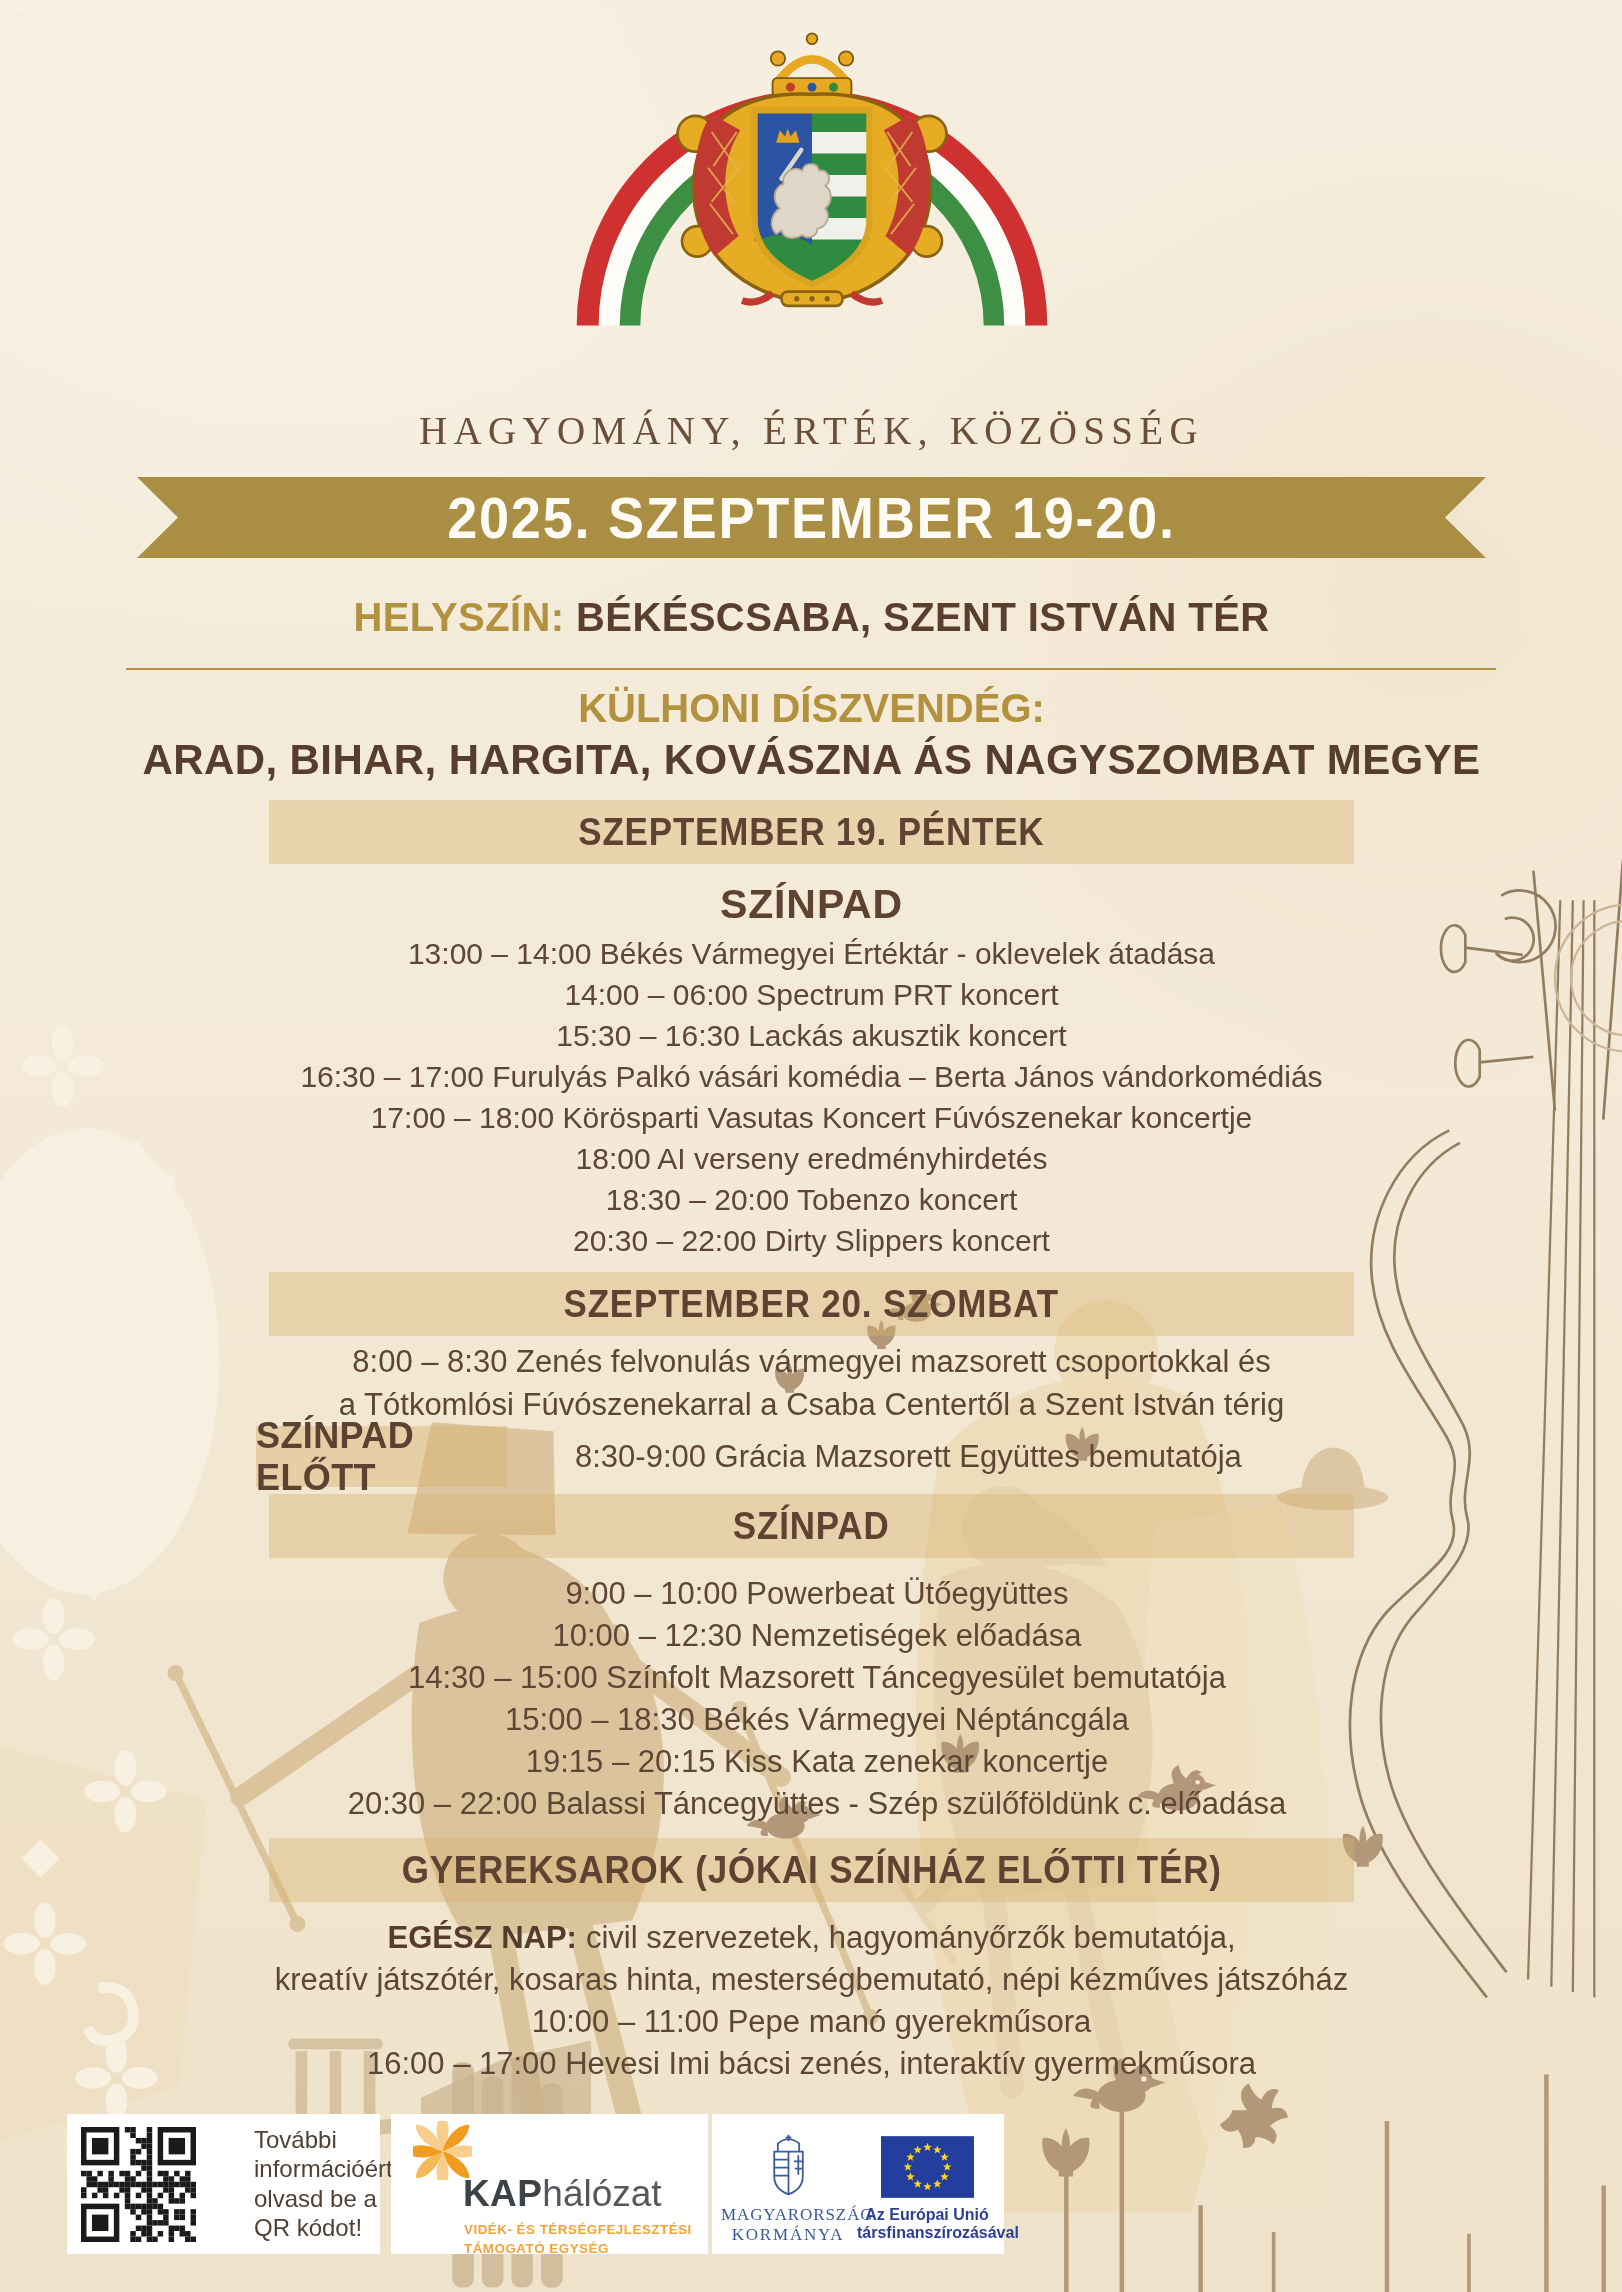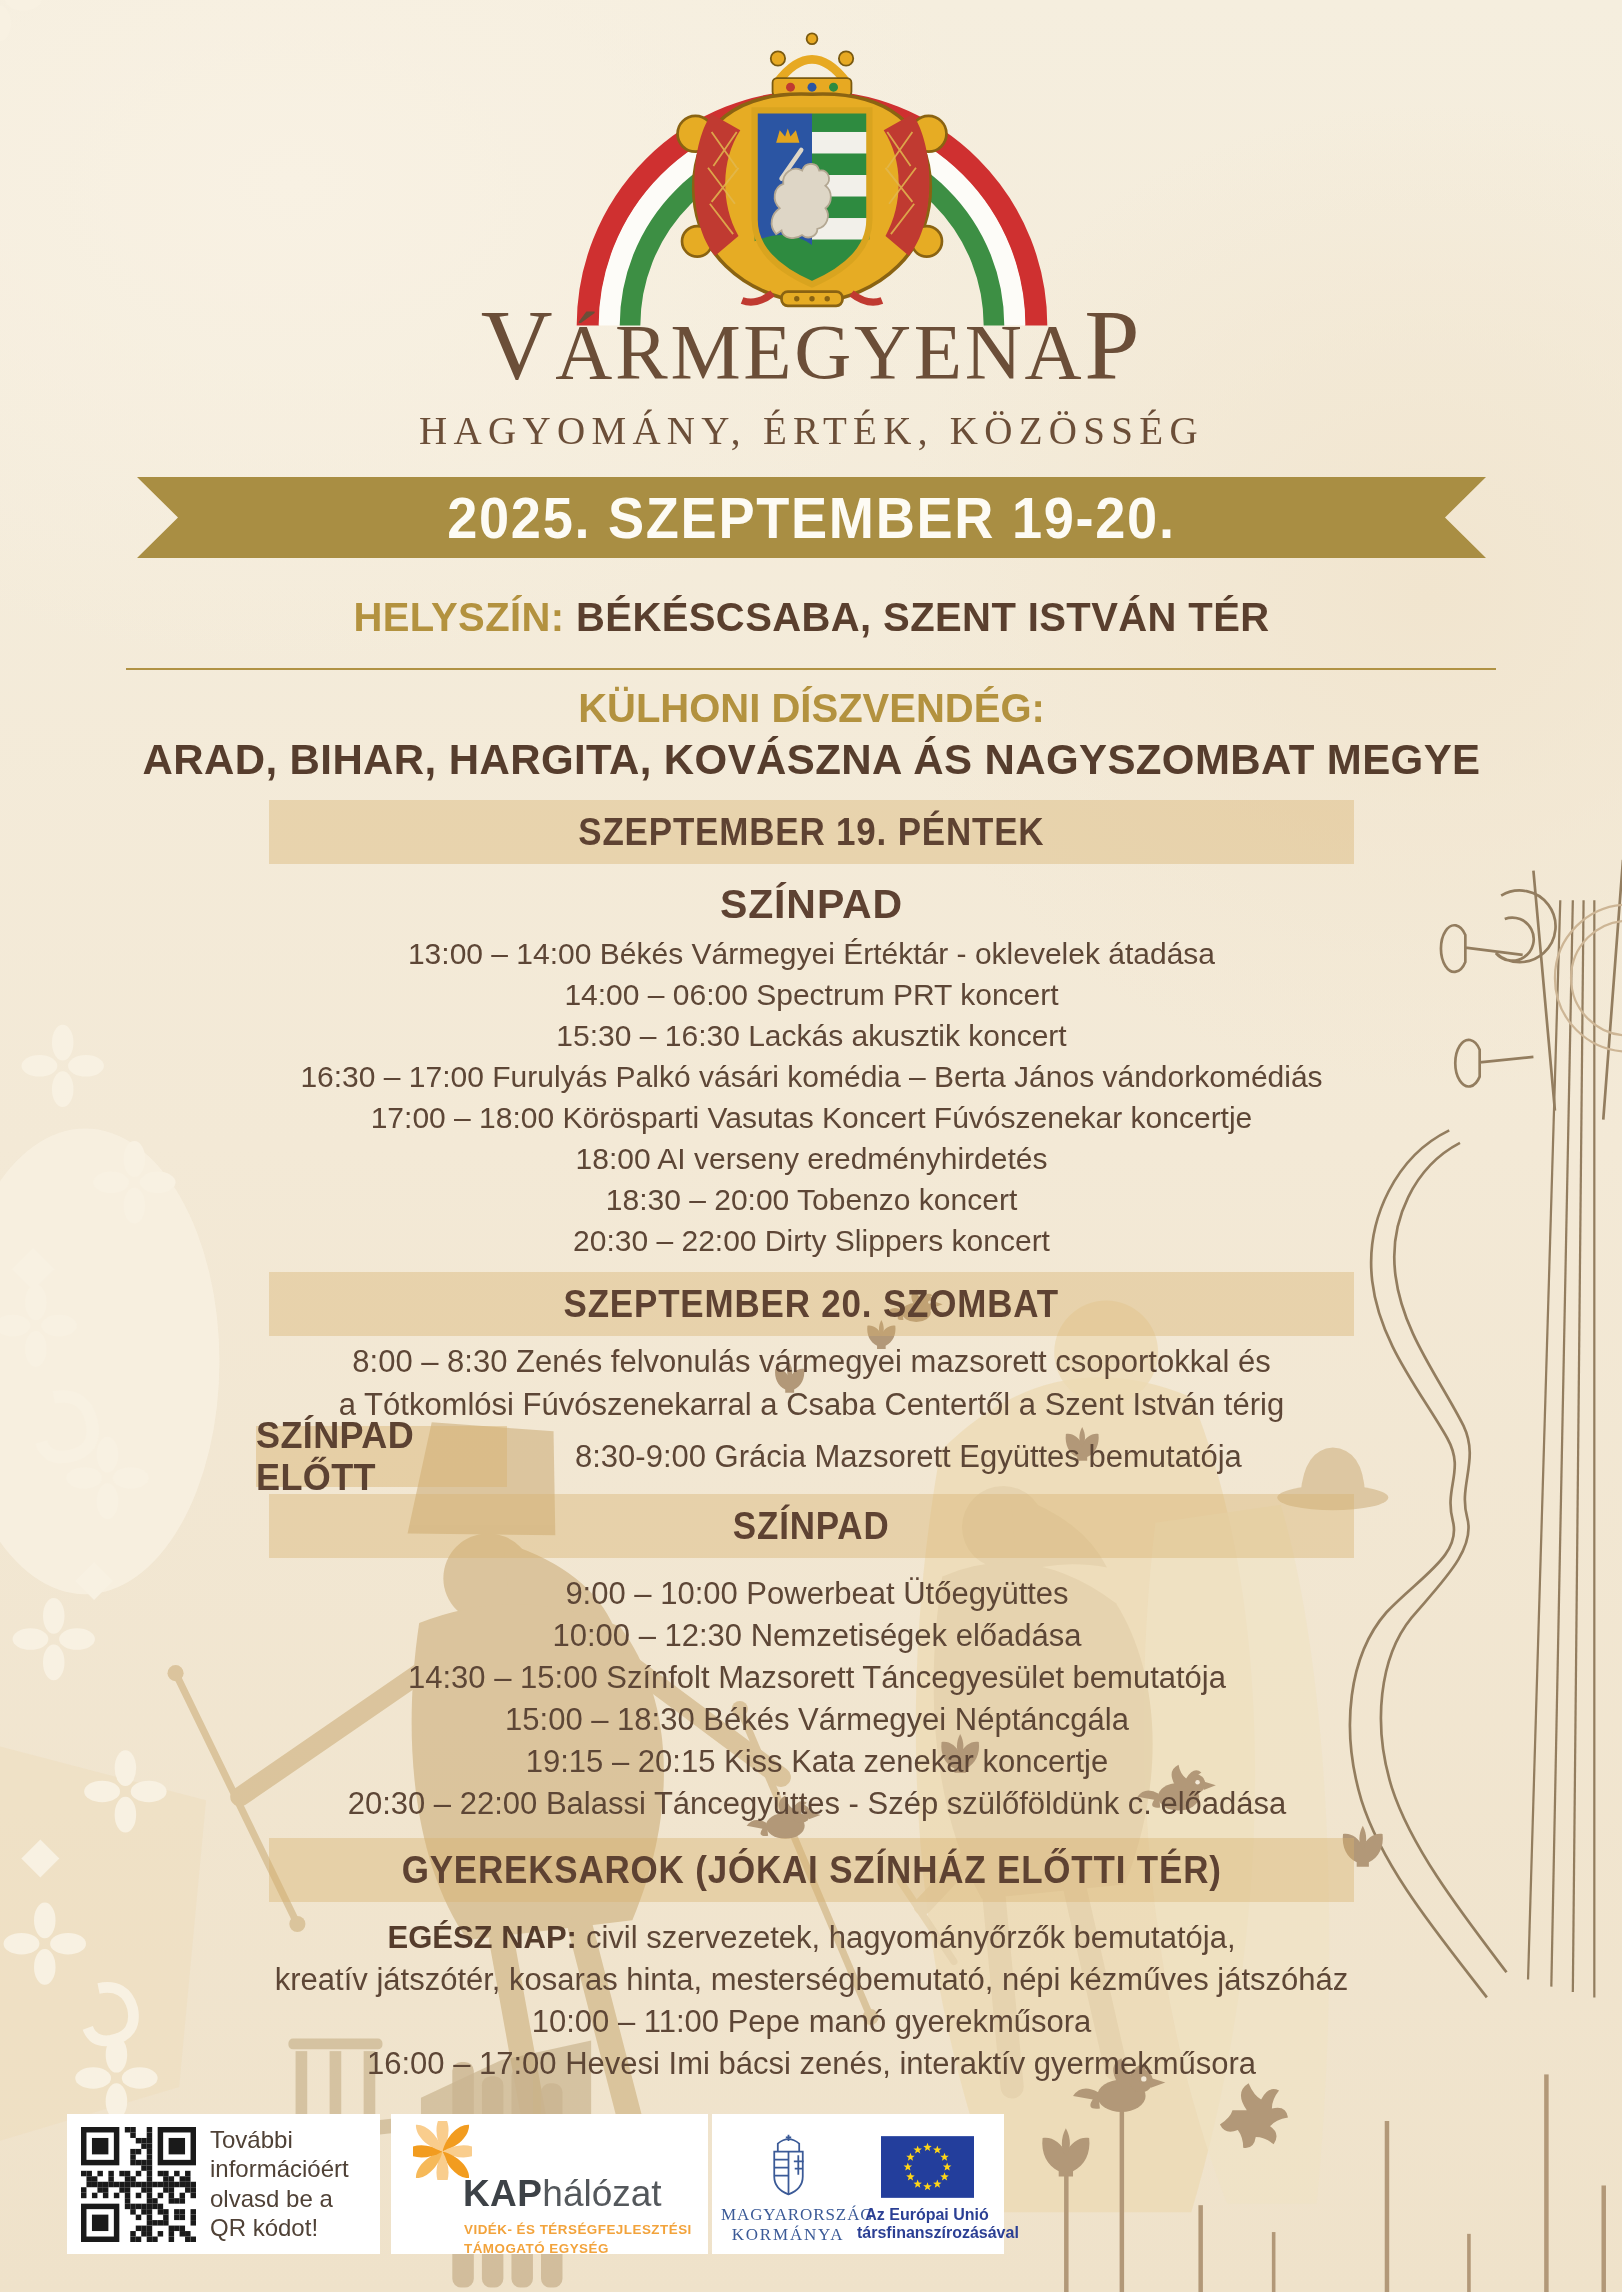--- a/index.html
+++ b/index.html
@@ -43,21 +43,21 @@
     display:flex;align-items:center;gap:16px;}
   .before-label{width:251px;height:61px;background:rgba(216,178,110,.45);
     display:flex;align-items:center;justify-content:center;
     font-size:36px;font-weight:700;color:#5c4232;transform-origin:left;letter-spacing:0.4px;}
   .before-text{margin-left:52px;font-size:31px;color:#5d4636;}
   .fbox{position:absolute;top:2114px;height:140px;background:#ffffff;z-index:3;}
   .fbox-qr{left:67px;width:313px;}
   .qr{position:absolute;left:14.3px;top:12.5px;width:115px;height:115px;}
   .qr svg{display:block;}
   .qr-text{position:absolute;left:143px;top:10.7px;font-size:24px;line-height:29.6px;color:#4f4136;}
-  .qr-text span{display:block;}
+  .qr-text span{display:block;margin-left:44px;}
   .fbox-kap{left:391px;width:317px;}
   .kap-flower{position:absolute;left:21.5px;top:7.2px;}
   .kap-name{position:absolute;left:72px;top:59px;font-size:37px;}
   .kap-bold{font-weight:700;color:#3d4247;letter-spacing:0.4px;}
   .kap-light{font-weight:400;color:#54585c;}
   .kap-sub{position:absolute;left:73px;top:106px;font-size:13.4px;line-height:19px;
     color:#f2a33c;letter-spacing:0.5px;font-weight:700;}
   .kap-sub span{display:block;}
   .fbox-gov{left:712px;width:292px;}
   .gov{position:absolute;left:9px;top:0;width:134px;height:140px;text-align:center;}
@@ -252,21 +252,20 @@
         <path d="M236,300 q-18,14 -34,8" stroke="#c03a31" stroke-width="8" fill="none"></path>
         <path d="M324,300 q18,14 34,8" stroke="#c03a31" stroke-width="8" fill="none"></path>
         <rect x="246" y="298" width="68" height="16" rx="7" fill="#e6ac24" stroke="#8a6312" stroke-width="3"></rect>
         <circle cx="263" cy="306" r="3" fill="#8a6312"></circle>
         <circle cx="280" cy="306" r="3" fill="#8a6312"></circle>
         <circle cx="297" cy="306" r="3" fill="#8a6312"></circle>
       </g>
     </svg>
   </div>
 
-  <h1 class="title cx"><span class="cap">V</span><span>ÁRMEGYENA</span><span class="cap">P</span></h1>
   <div class="subtitle cx">HAGYOMÁNY, ÉRTÉK, KÖZÖSSÉG</div>
 
   <div class="ribbon">
     <span>2025. SZEPTEMBER 19-20.</span>
   </div>
 
   <div class="loc cx">
     <span class="gold">HELYSZÍN:</span>
     <span class="brown">BÉKÉSCSABA, SZENT ISTVÁN TÉR</span>
   </div>

